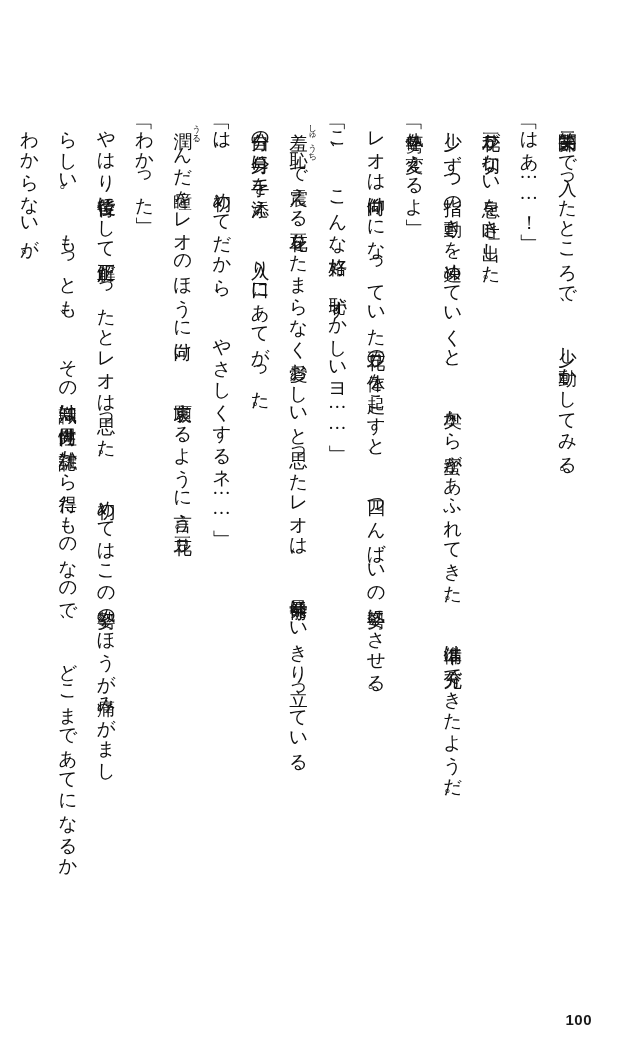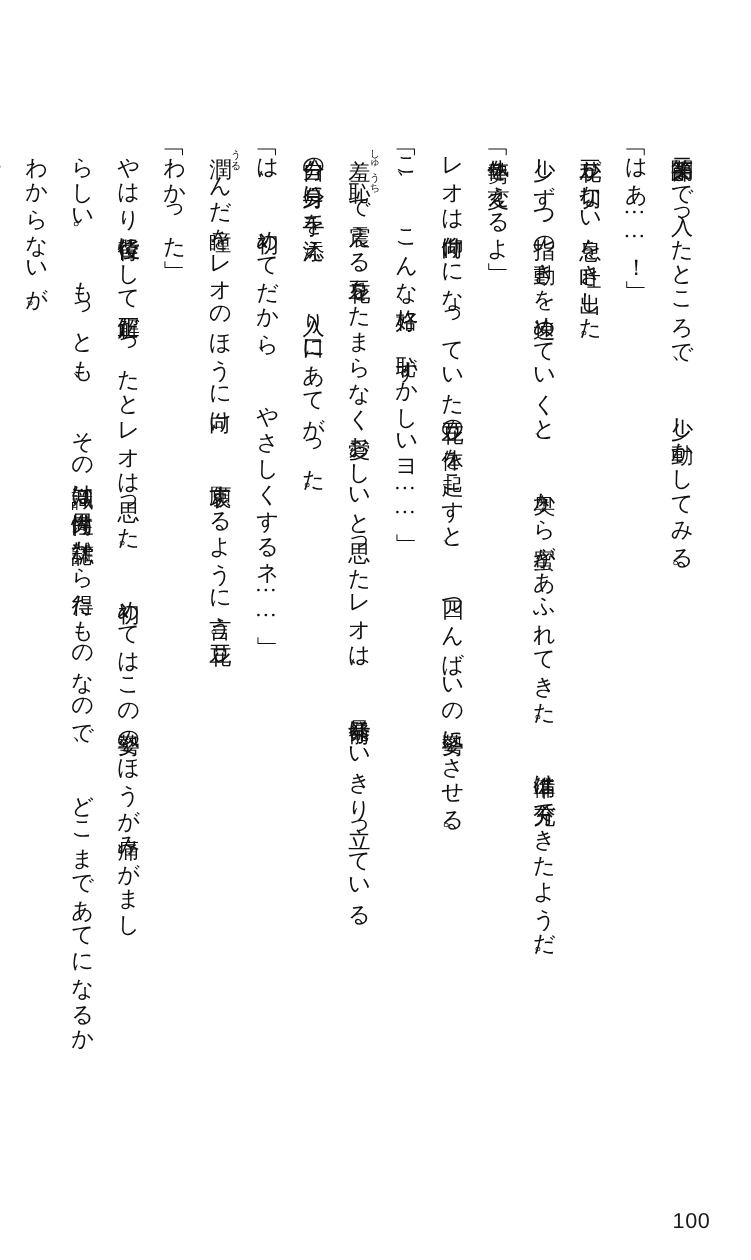--- a/index.html
+++ b/index.html
@@ -52,23 +52,24 @@
   rt {
     font-size: 8.5px;
     letter-spacing: 0;
     line-height: 1;
   }
   .page-number {
     position: absolute;
     right: 34px;
     bottom: 22px;
     font-family: "Liberation Sans", "DejaVu Sans", sans-serif;
-    font-size: 18px;
+    font-size: 15px;
     color: #1a1a1a;
     letter-spacing: 0.5px;
+    font-weight: bold;
   }
 </style>
 </head>
 <body>
 
 <div class="page">
 
   <div class="text-block">
 
     <p class="para">第二関節まで入ったところで、　少し動かしてみる。</p>

